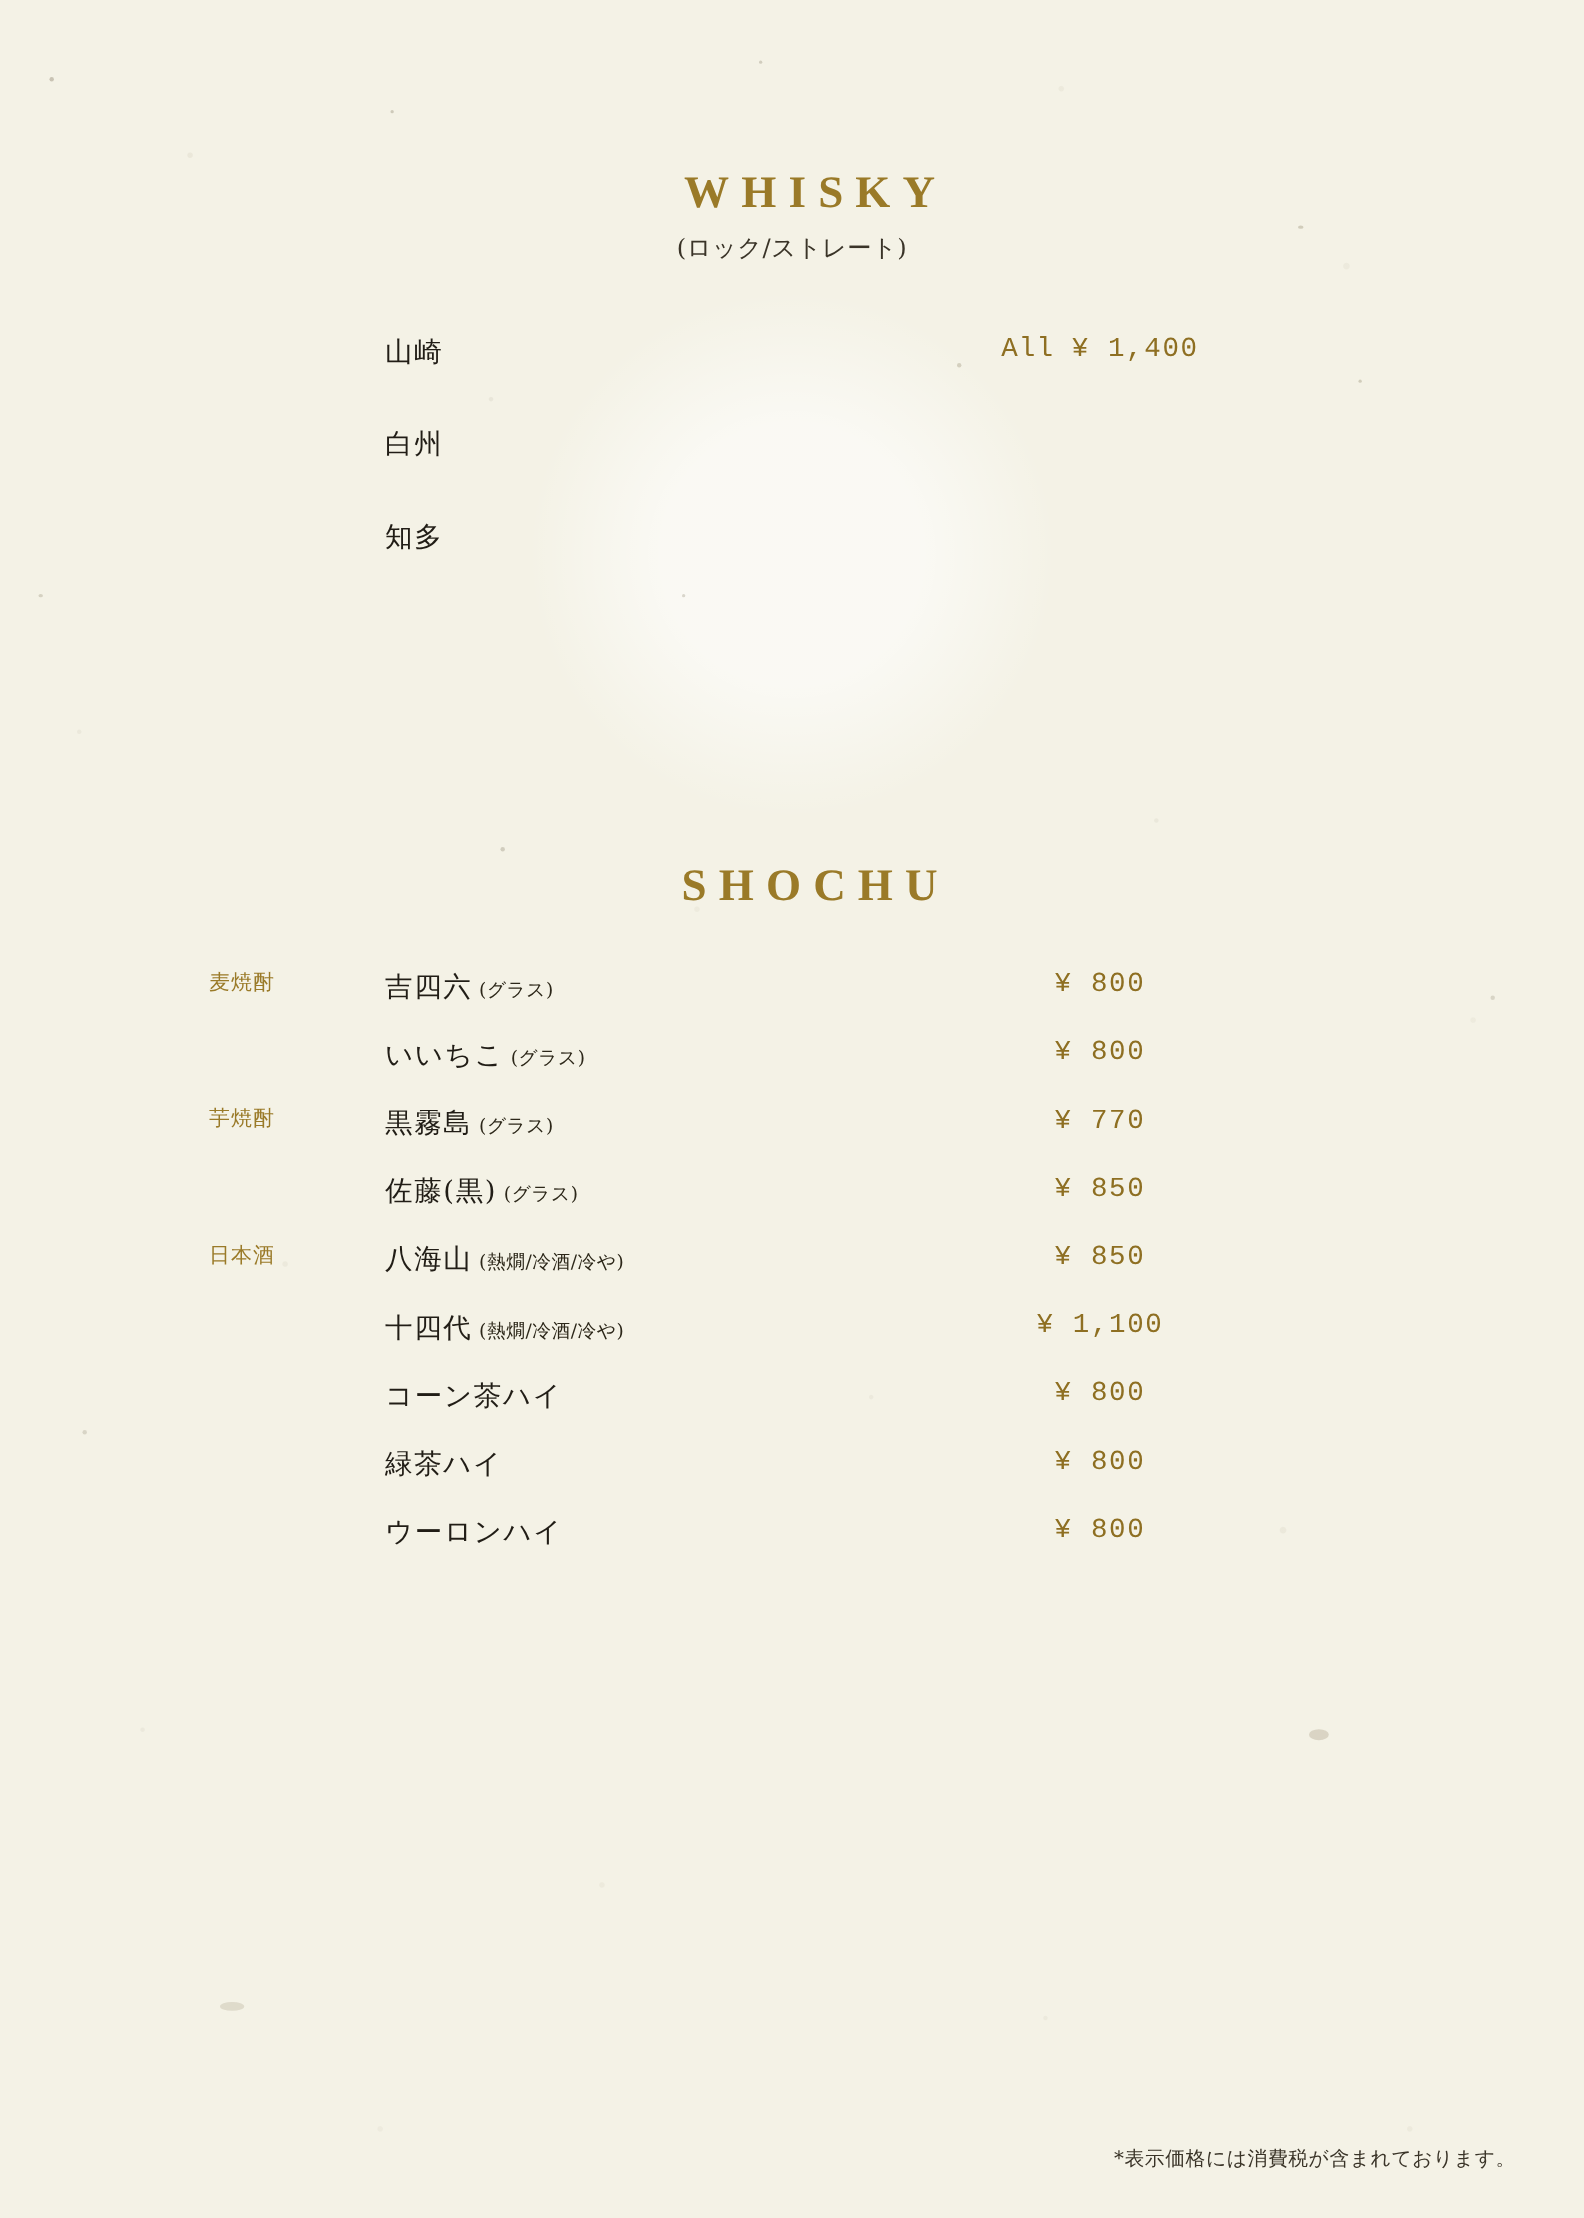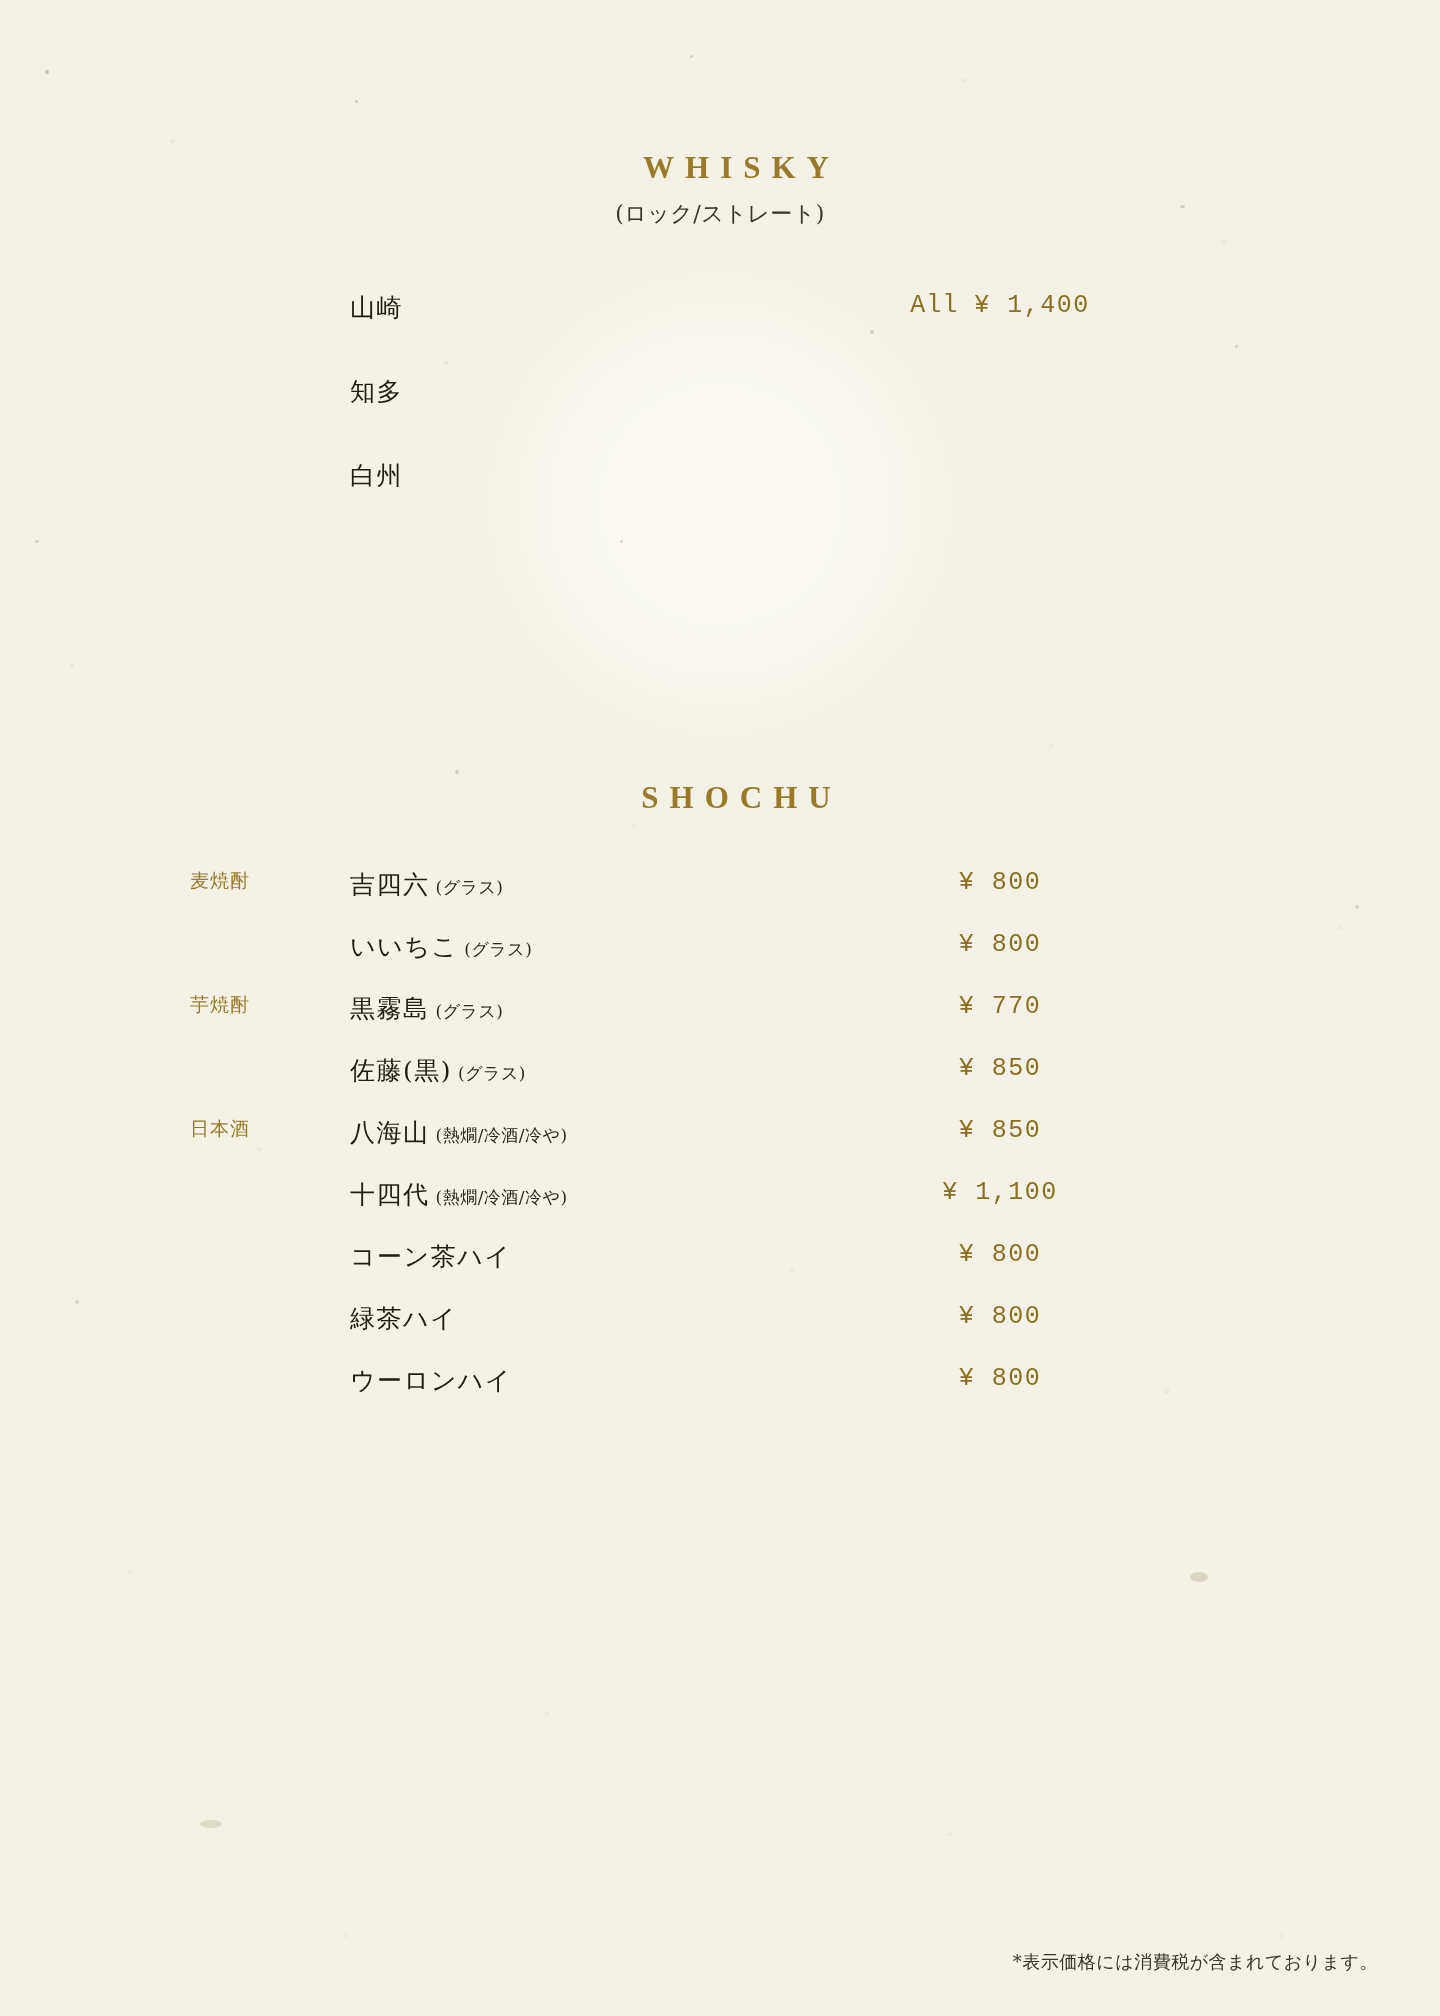--- a/index.html
+++ b/index.html
@@ -57,21 +57,21 @@
   .section {
     position: absolute;
     left: 0;
     right: 0;
   }
 
   .section-title {
     text-align: center;
     color: #9a7a28;
     font-weight: bold;
-    font-size: 31px;
+    font-size: 41px;
     letter-spacing: 11px;
     text-indent: 11px;
     font-family: "Liberation Serif", serif;
     padding-left: 32px;
   }
   .section-sub {
     text-align: center;
     color: #3a3428;
     font-size: 22px;
     margin-top: 13px;
@@ -172,30 +172,30 @@
         <div class="name">
           <span>山崎</span><span class="note"></span>
         </div>
         <div class="price">
           <span class="all">All</span><span>¥ 1,400</span>
         </div>
       </div>
       <div class="row" style="height:84px;">
         <div class="cat"></div>
         <div class="name">
+          <span>白州</span><span class="note"></span>
+        </div>
+        <div class="price">
+          <span class="all"></span><span></span>
+        </div>
+      </div>
+      <div class="row" style="height:84px;">
+        <div class="cat"></div>
+        <div class="name">
           <span>知多</span><span class="note"></span>
-        </div>
-        <div class="price">
-          <span class="all"></span><span></span>
-        </div>
-      </div>
-      <div class="row" style="height:84px;">
-        <div class="cat"></div>
-        <div class="name">
-          <span>白州</span><span class="note"></span>
         </div>
         <div class="price">
           <span class="all"></span><span></span>
         </div>
       </div>
     </div>
   </div>
 
   <div class="section" style="top:780px;">
     <div class="section-title">SHOCHU</div>

